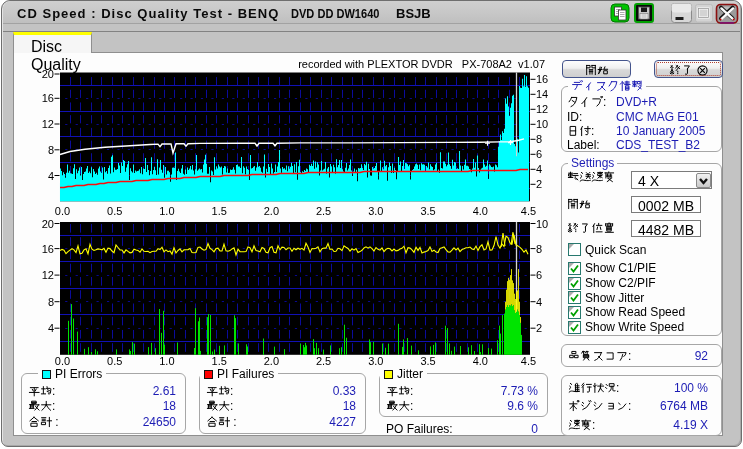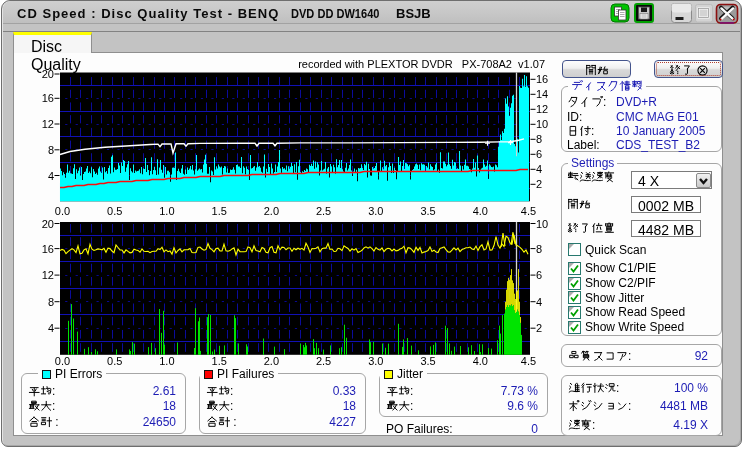--- a/index.html
+++ b/index.html
@@ -419,21 +419,21 @@
       <use href="#gpo"></use>
     </svg><svg class="kj" style="width:12px;height:12px;vertical-align:-2px">
       <use href="#gji"></use>
     </svg><svg class="kj" style="width:12px;height:12px;vertical-align:-2px">
       <use href="#gsh2"></use>
     </svg><svg class="kj" style="width:12px;height:12px;vertical-align:-2px">
       <use href="#gyo"></use>
     </svg><svg class="kj" style="width:12px;height:12px;vertical-align:-2px">
       <use href="#gn"></use>
     </svg>:</div>
-<div class="val" style="left:608px;top:399px;width:100px">4481 MB</div>
+<div class="val" style="left:608px;top:399px;width:100px">6764 MB</div>
 <div class="row" style="left:568px;top:417.5px"><svg class="kj" style="width:12px;height:12px;vertical-align:-2px">
       <use href="#gsoku2"></use>
     </svg><svg class="kj" style="width:12px;height:12px;vertical-align:-2px">
       <use href="#gdo"></use>
     </svg>:</div>
 <div class="val" style="left:608px;top:417.5px;width:100px">4.19 X</div>
 <div class="gb" style="left:21px;top:373px;width:165px;height:61px"></div>
 <div class="abs" style="left:38px;top:366.5px;background:#fdfdfd;padding:0 4px;font-size:12px;white-space:nowrap"><span class="sw" style="position:relative;display:inline-block;background:#00ffff;margin-right:4px;top:1px"></span>PI Errors</div>
 <div class="row" style="left:28px;top:383.5px"><svg class="kj" style="width:12px;height:12px;vertical-align:-2px">
       <use href="#ghei"></use>

